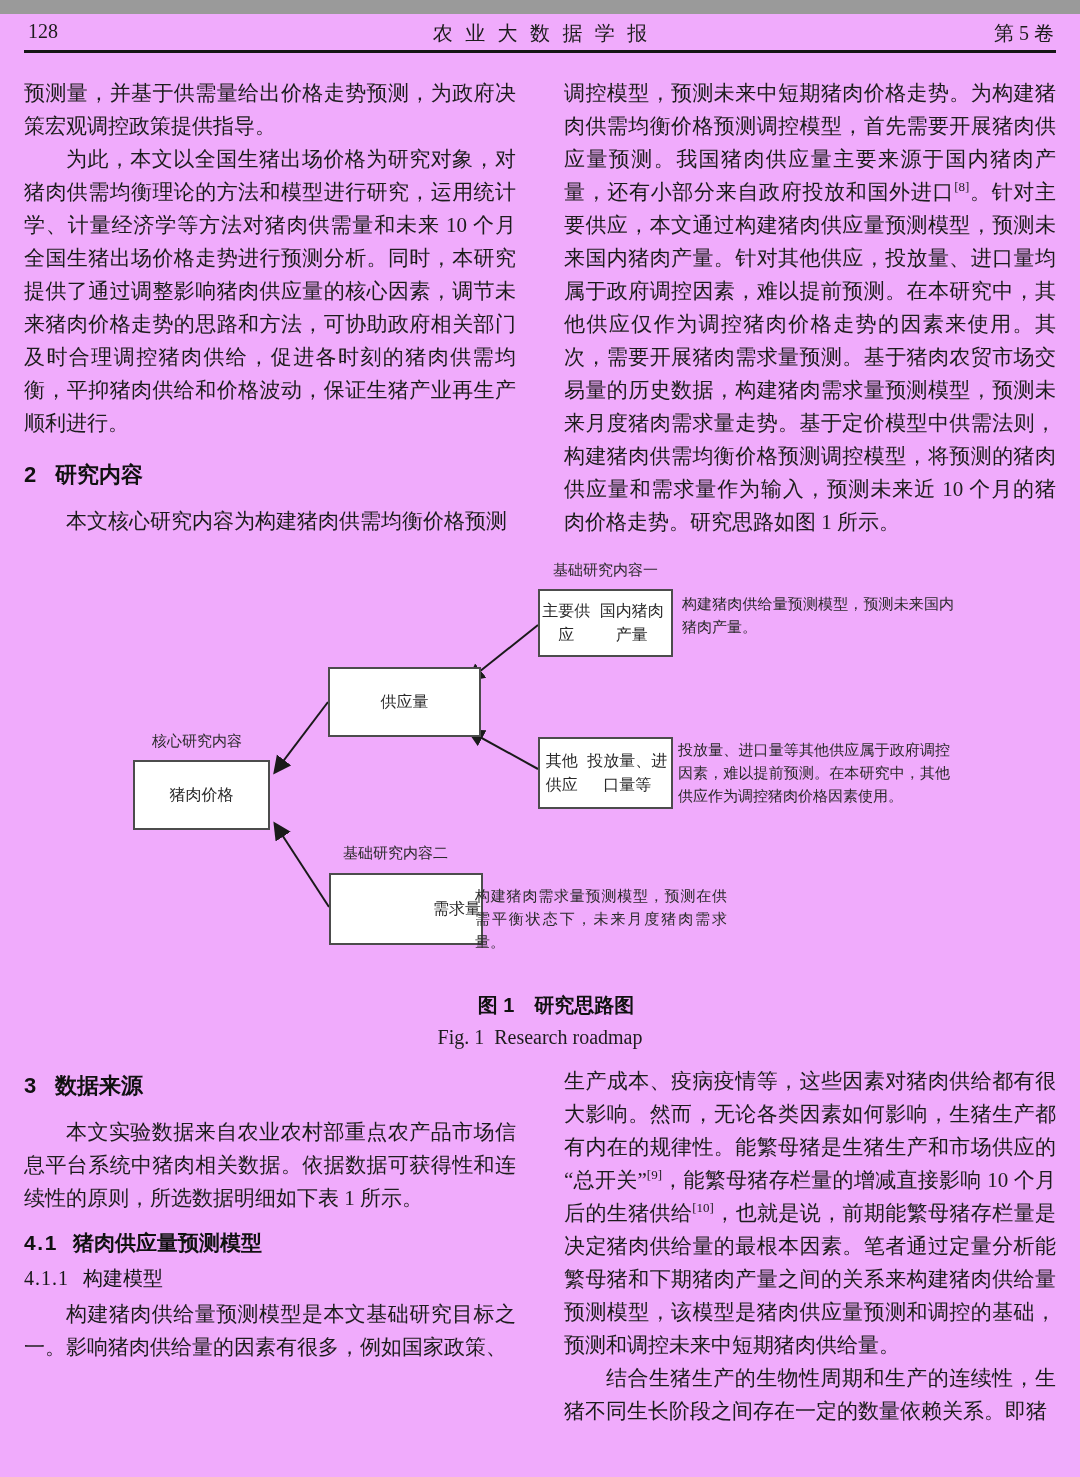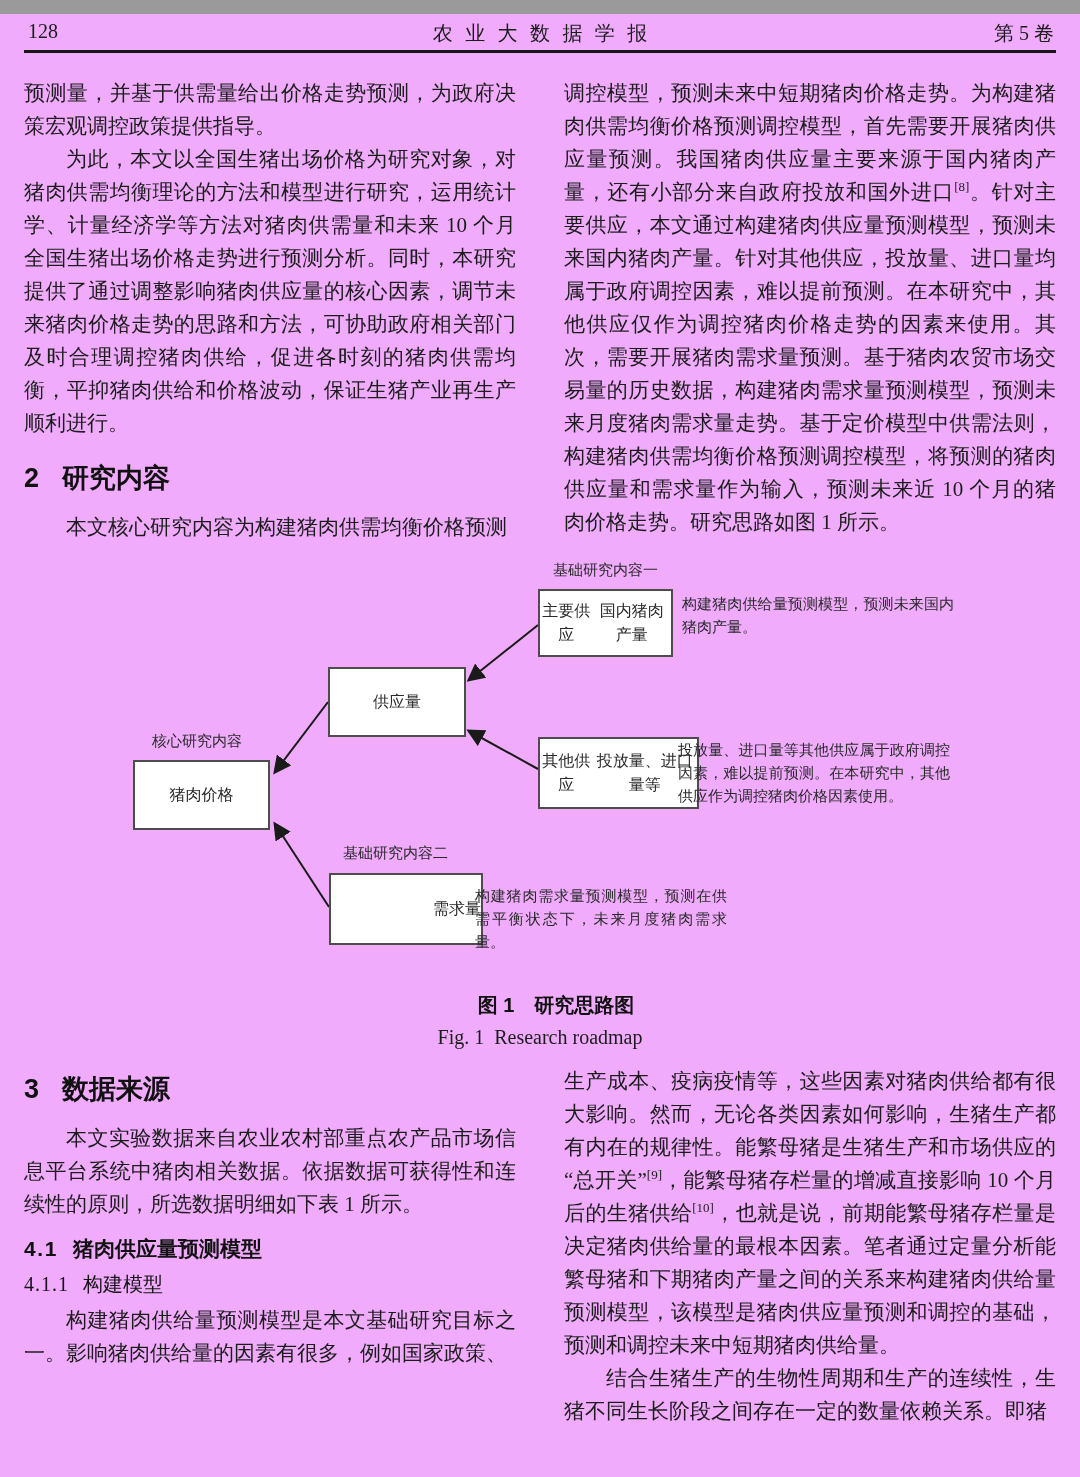--- a/index.html
+++ b/index.html
@@ -35,21 +35,21 @@
   .cols-bottom{margin-top:16px;height:392px;overflow:hidden;}
   p.body{
     margin:0;font-size:21px;line-height:33px;
     text-align:justify;text-justify:inter-ideograph;
   }
   p.body.indent{text-indent:2em;}
   p.body sup{font-size:13px;line-height:0;}
   h2.sec{
     margin:20px 0 15px 0;
     font-family:"Liberation Sans","DejaVu Sans",sans-serif;
-    font-size:27px;font-weight:bold;color:#111;
+    font-size:22px;font-weight:bold;color:#111;
   }
   h2.sec .num{margin-right:0.85em;}
   h3.sec{
     margin:14px 0 8px 0;
     font-family:Liberation Sans, sans-serif;
     font-size:21px;font-weight:bold;color:#111;
   }
   h3.sec .num{margin-right:0.7em;letter-spacing:0.08em;}
   h4.sec{
     margin:8px 0 6px 0;
@@ -115,30 +115,30 @@
         <line x1="329" y1="360" x2="275" y2="277" marker-end="url(#ah)"></line>
       </svg>
 
       <div class="dlabel" style="left:553px;top:14px;">基础研究内容一</div>
       <div class="dbox" style="left:538px;top:42px;width:135px;height:68px;">
         <div>主要供应</div>
         <div>国内猪肉产量</div>
       </div>
       <div class="dann" style="left:682px;top:46px;width:272px;">构建猪肉供给量预测模型，预测未来国内猪肉产量。</div>
 
-      <div class="dbox" style="left:328px;top:120px;width:138px;height:70px;">
+      <div class="dbox" style="left:328px;top:120px;width:153px;height:70px;">
         <div>供应量</div>
       </div>
 
       <div class="dlabel" style="left:152px;top:185px;">核心研究内容</div>
       <div class="dbox" style="left:133px;top:213px;width:137px;height:70px;">
         <div>猪肉价格</div>
       </div>
 
-      <div class="dbox" style="left:538px;top:190px;width:161px;height:72px;">
+      <div class="dbox" style="left:538px;top:190px;width:135px;height:72px;">
         <div>其他供应</div>
         <div>投放量、进口量等</div>
       </div>
       <div class="dann" style="left:678px;top:192px;width:272px;">投放量、进口量等其他供应属于政府调控因素，难以提前预测。在本研究中，其他供应作为调控猪肉价格因素使用。</div>
 
       <div class="dlabel" style="left:343px;top:297px;">基础研究内容二</div>
       <div class="dbox" style="left:329px;top:326px;width:154px;height:72px;justify-content:flex-end;">
         <div>需求量</div>
       </div>
       <div class="dann" style="left:475px;top:338px;width:252px;">构建猪肉需求量预测模型，预测在供需平衡状态下，未来月度猪肉需求量。</div>

